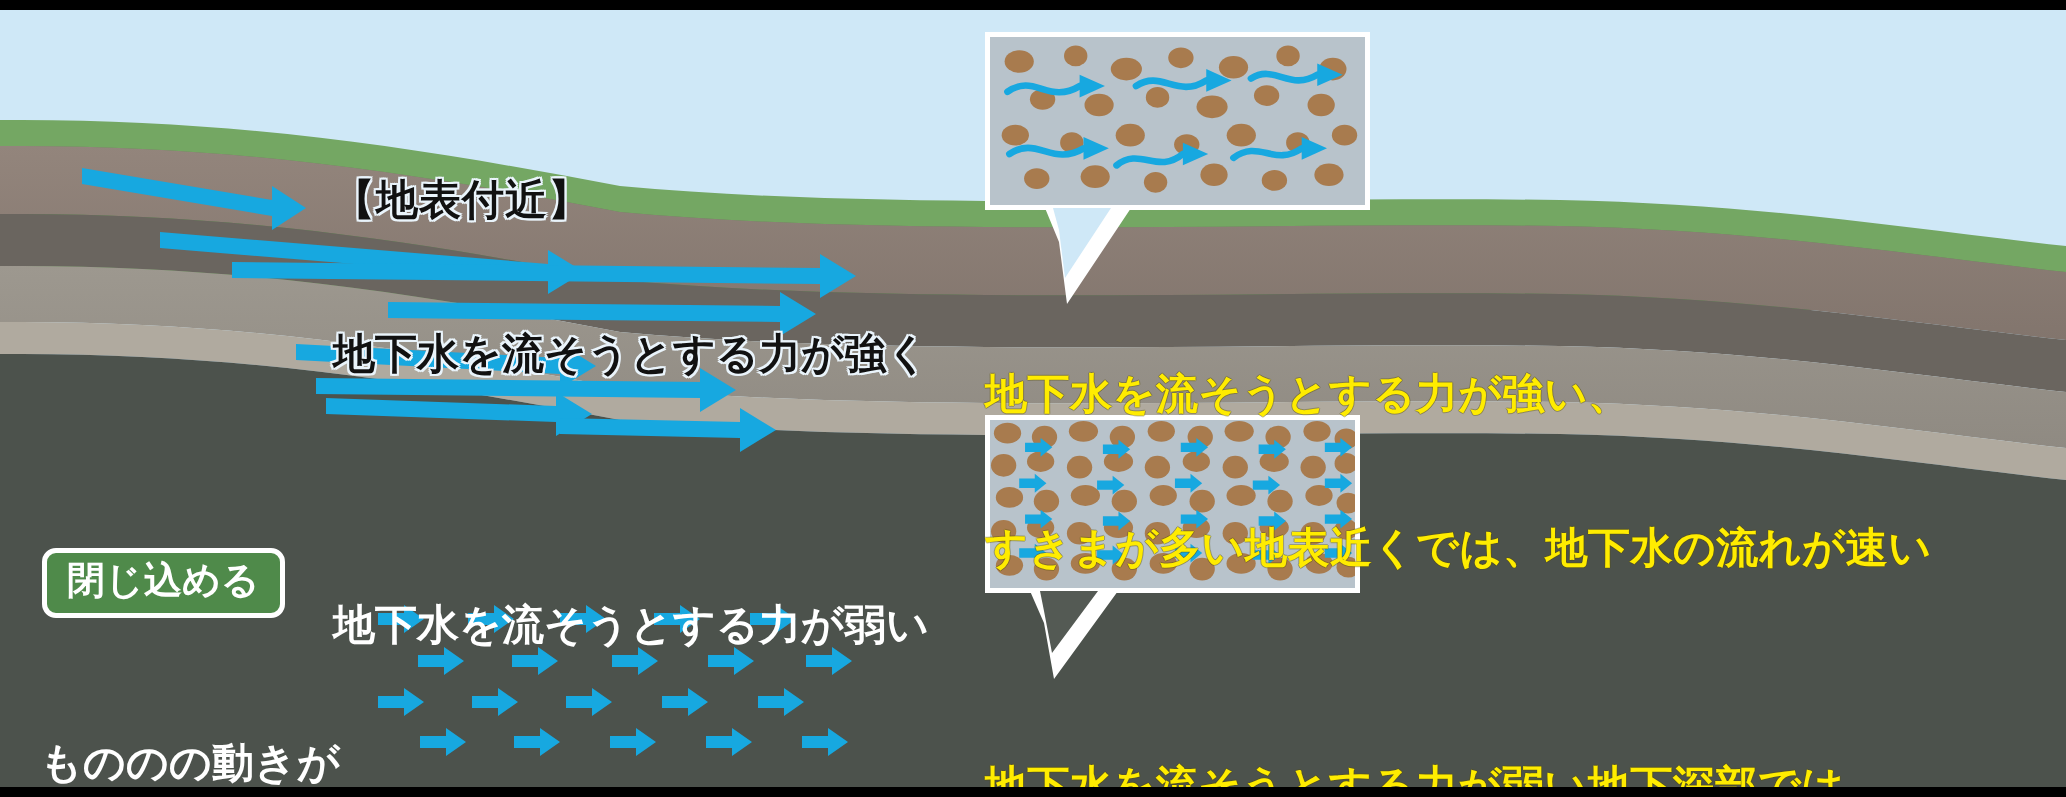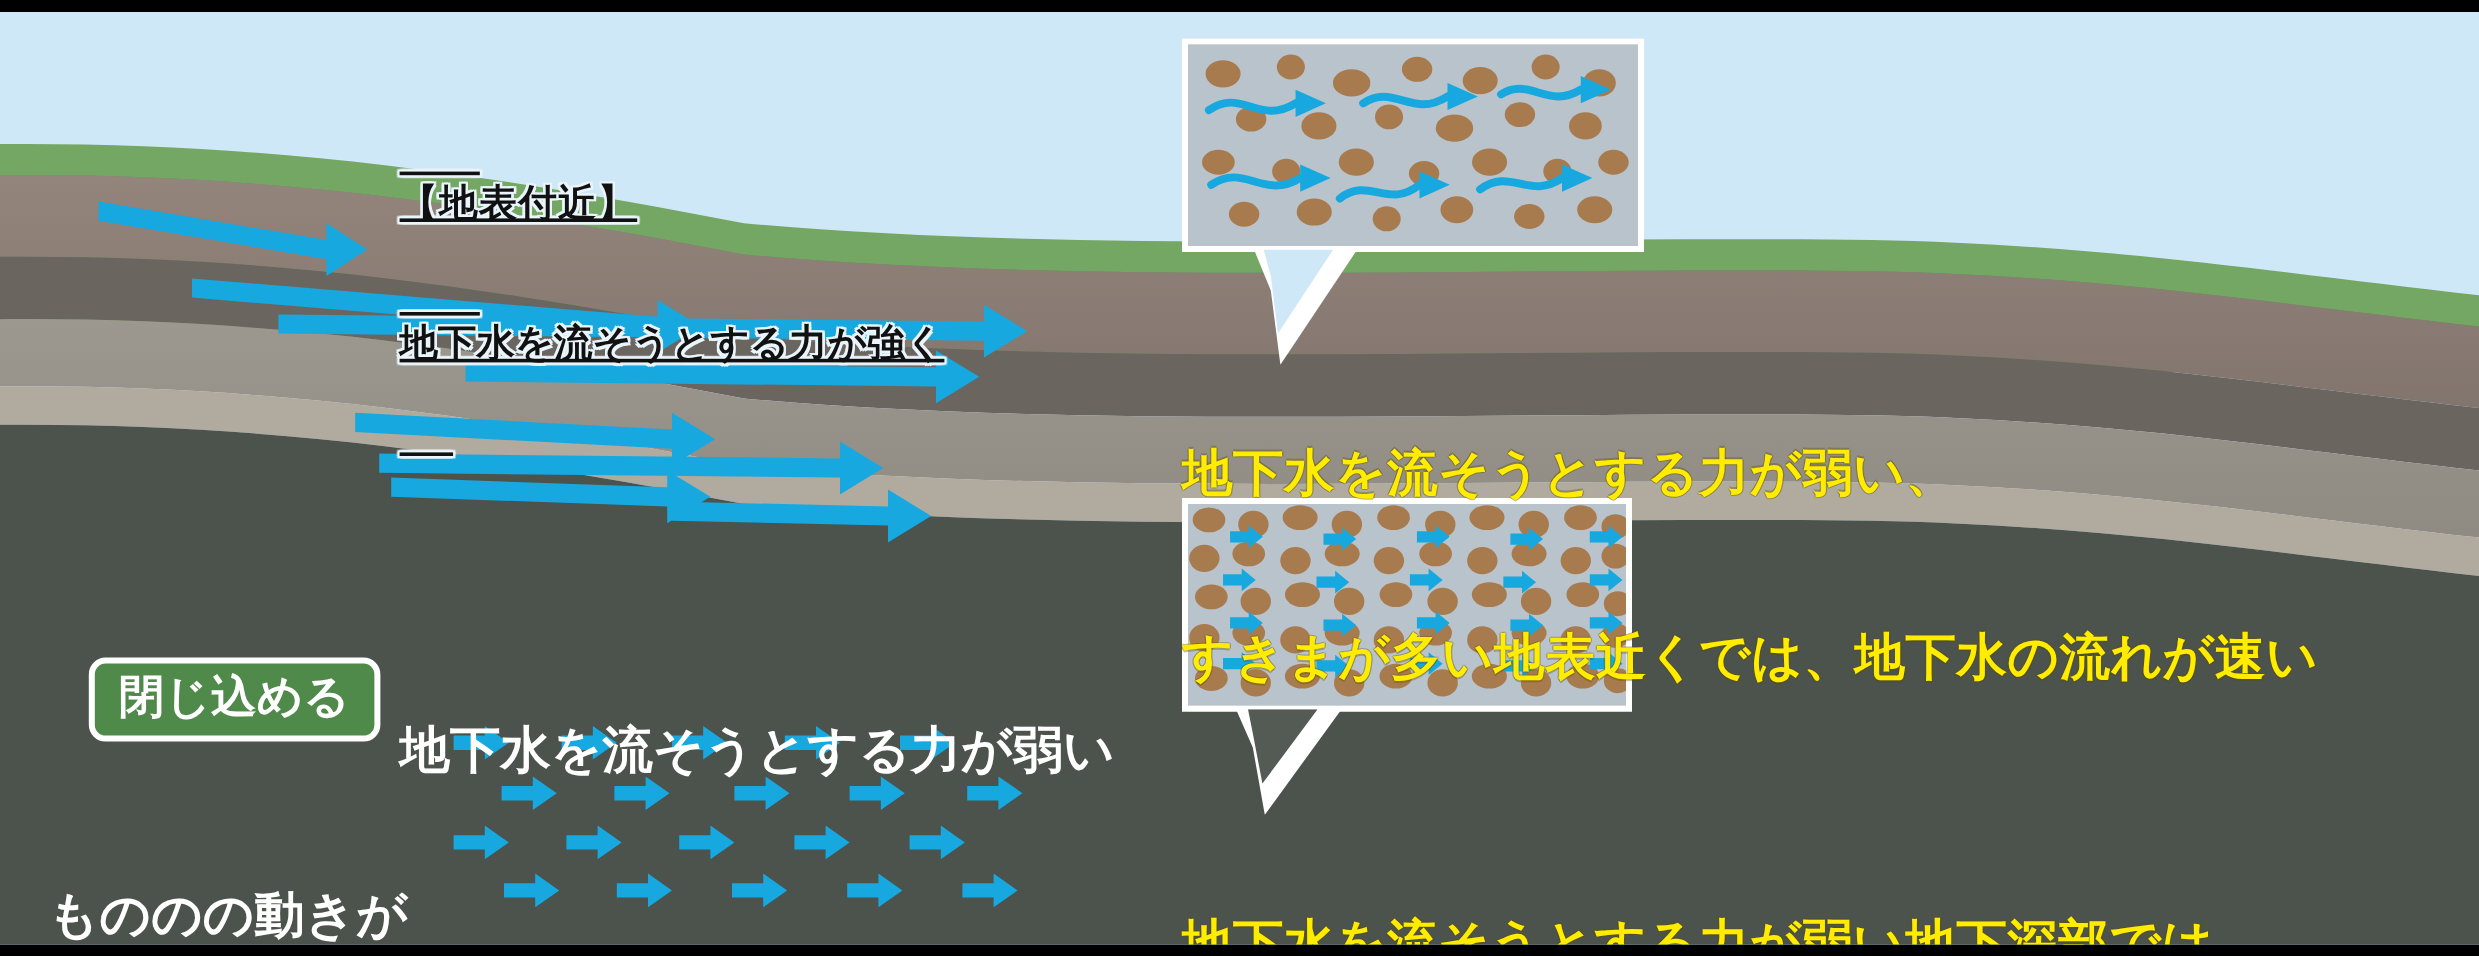--- a/index.html
+++ b/index.html
@@ -13,34 +13,34 @@
   .blk{color:#111;font-weight:700;
        text-shadow:
         -2px 0 #eaf4fb, 2px 0 #eaf4fb, 0 -2px #eaf4fb, 0 2px #eaf4fb,
         -2px -2px #eaf4fb, 2px -2px #eaf4fb, -2px 2px #eaf4fb, 2px 2px #eaf4fb;}
   .wht{color:#ffffff;font-weight:700;}
   .ylw{color:#ffec00;font-weight:800;
        text-shadow:
         -1px 0 rgba(90,80,0,.35), 1px 0 rgba(90,80,0,.35),
         0 -1px rgba(90,80,0,.35), 0 1px rgba(90,80,0,.35);}
 
-  #txt-surface{left:333px;top:62px;font-size:32px;text-decoration:underline;}
+  #txt-surface{left:333px;top:62px;font-size:42px;}
   #txt-surface .l1{letter-spacing:1px;}
   #txt-deep{left:333px;top:487px;font-size:42px;}
 
   #txt-yellow-top{left:985px;top:256px;font-size:42px;letter-spacing:.5px;}
   #txt-yellow-bot{left:985px;top:648px;font-size:42px;letter-spacing:.5px;}
 
   #txt-slow{left:40px;top:625px;font-size:42px;}
 
   
   #badge{position:absolute;left:42px;top:538px;
      background:#4f8a4a;border:5px solid #ffffff;border-radius:14px;
      padding:7px 20px 11px 20px;color:#fff;font-size:38px;font-weight:700;
-     white-space:nowrap;line-height:1.1;margin-left:32px;}
+     white-space:nowrap;line-height:1.1;}
 
   
   .panel{position:absolute;border:5px solid #ffffff;box-sizing:border-box;
          overflow:hidden;background:#b9c4cc;}
   #panel-top{left:985px;top:22px;width:385px;height:178px;}
   #panel-bot{left:985px;top:405px;width:375px;height:178px;}
   .panel svg{position:absolute;left:0;top:0;width:100%;height:100%;}
 
   .tail{position:absolute;}
   #tail-top{left:1045px;top:198px;width:100px;height:96px;}
@@ -306,21 +306,21 @@
     <div id="badge">
       <span>閉じ込める</span>
     </div>
 
     <div class="tblock wht" id="txt-slow">
       <div>もののの動きが</div>
       
     </div>
 
     <div class="tblock ylw" id="txt-yellow-top">
-      <div>地下水を流そうとする力が弱い、</div>
+      <div>地下水を流そうとする力が強い、</div>
       <div>すきまが多い地表近くでは、地下水の流れが速い</div>
     </div>
 
     <div class="tblock ylw" id="txt-yellow-bot">
       <div>地下水を流そうとする力が弱い地下深部では、</div>
       
     </div>
 
   </div>
 </div>

